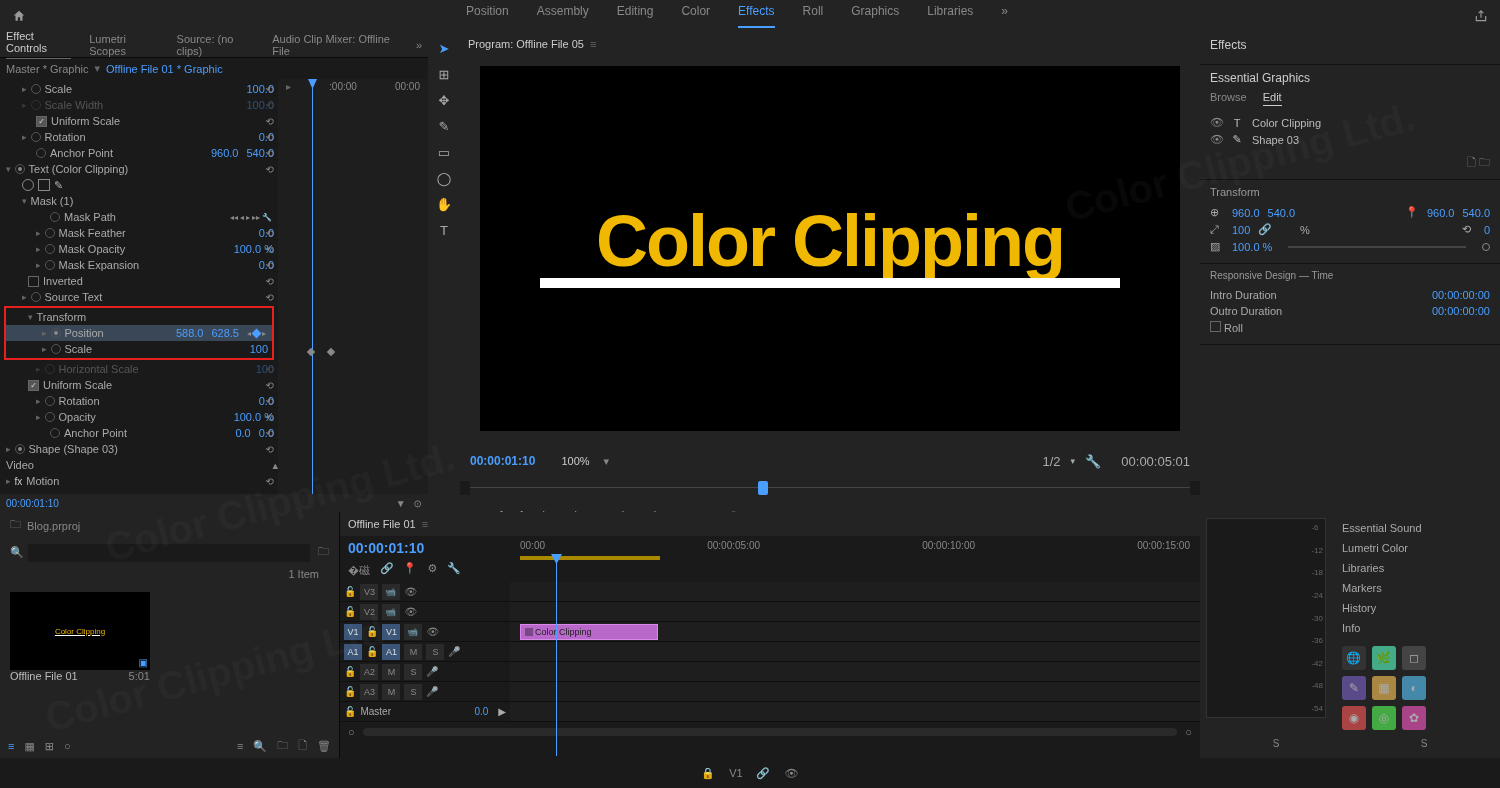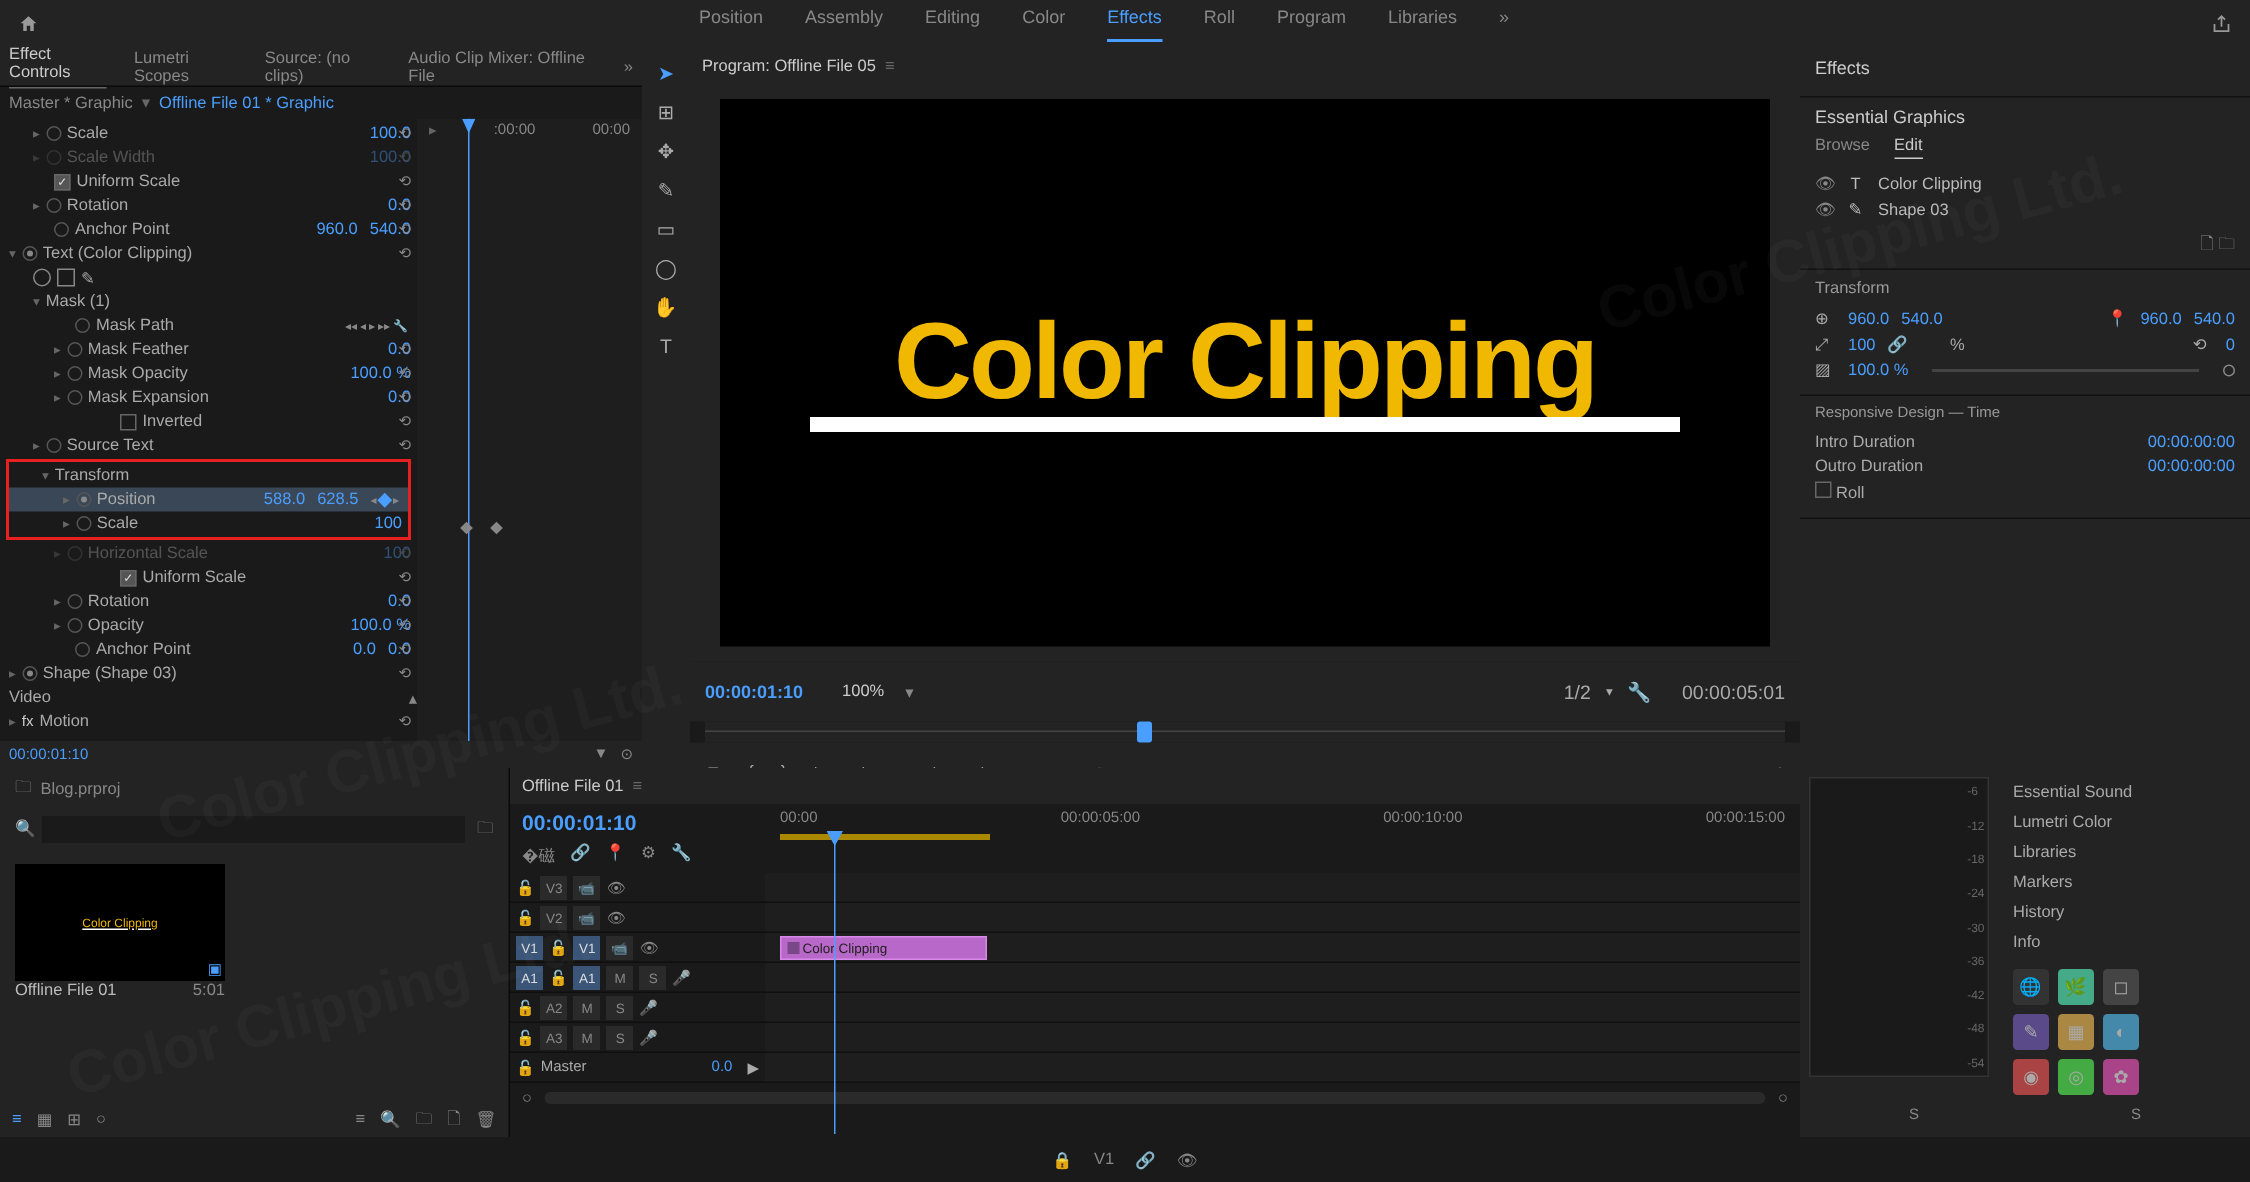--- a/index.html
+++ b/index.html
@@ -22,21 +22,21 @@
 .ec-header { padding: 4px 6px; display: flex; align-items: center; gap: 6px; font-size: 11px; color: #888; }
 .link { color: #4a9eff; }
 .ec-body { flex: 1; display: flex; overflow: hidden; }
 .ec-props { width: 278px; overflow-y: auto; padding: 2px 0; }
 .ec-tl { flex: 1; background: #1e1e1e; position: relative; }
 .ec-tlhead { position: absolute; top: 0; left: 0; right: 0; height: 18px; display: flex; justify-content: space-between; padding: 2px 8px; color: #888; font-size: 10px; }
 .ec-play { position: absolute; left: 34px; top: 0; bottom: 0; width: 1px; background: #4a9eff; }
 .ec-play::before { content: ''; position: absolute; top: 0; left: -4px; width: 9px; height: 10px; background: #4a9eff; clip-path: polygon(0 0, 100% 0, 50% 100%); }
 
 .prop-row { display: flex; align-items: center; height: 16px; padding-left: 6px; gap: 4px; position: relative; }
-.indent-1 { padding-left: 22px; } .indent-2 { padding-left: 36px; } .indent-3 { padding-left: 80px; }
+.indent-1 { padding-left: 22px; } .indent-2 { padding-left: 36px; } .indent-3 { padding-left: 28px; }
 .tw { color: #666; cursor: pointer; font-size: 9px; }
 .sw { width: 10px; height: 10px; border: 1px solid #555; border-radius: 50%; cursor: pointer; }
 .sw.on::after { content: ''; display: block; width: 4px; height: 4px; background: #888; border-radius: 50%; margin: 2px; }
 .prop-name { color: #aaa; flex: 1; font-size: 11px; }
 .prop-val { color: #4a9eff; font-size: 11px; margin-right: 4px; }
 .reset { position: absolute; right: 4px; color: #888; font-size: 10px; cursor: pointer; }
 .cb { width: 11px; height: 11px; border: 1px solid #666; display: inline-flex; align-items: center; justify-content: center; font-size: 8px; }
 .cb.on { background: #555; color: #ddd; }
 .red-box { border: 2px solid #e82020; margin: 1px 4px; padding: 1px 0; }
 .highlighted { background: #3a4756; }
@@ -149,21 +149,21 @@
   <svg class="home-ico" viewBox="0 0 24 24">
       <path d="M12 3l9 8h-3v9h-4v-6h-4v6H6v-9H3z"></path>
     </svg>
   <div class="workspaces">
     <span class="ws-tab">Position</span>
     <span class="ws-tab">Assembly</span>
     <span class="ws-tab">Editing</span>
     <span class="ws-tab">Color</span>
     <span class="ws-tab active">Effects</span>
     <span class="ws-tab">Roll</span>
-    <span class="ws-tab">Program</span>
+    <span class="ws-tab">Graphics</span>
     <span class="ws-tab">Libraries</span>
     <span class="ws-tab">»</span>
   </div>
   <svg class="share-ico" viewBox="0 0 24 24" stroke-width="2">
       <path d="M4 12v8h16v-8M12 3v12M8 7l4-4 4 4"></path>
     </svg>
 </div>
 
 <div class="main">
   <div class="left">
@@ -498,20 +498,21 @@
   <div class="bl">
     <div class="proj-path">
         <span>🗀</span>
         <span>Blog.prproj</span>
       </div>
     <div class="search-row">
       <span style="color:#666;margin-right:4px">🔍</span>
       <input class="search" style="">
       <span style="margin-left:8px;color:#888">🗀</span>
     </div>
+    <div style="text-align:right;padding:2px 10px"><span class="items-ct">1 Item</span></div>
     <div class="thumb-area">
       <div class="thumb">
         <div class="thumb-img">
             <span class="thumb-txt">Color Clipping</span>
             <span style="position:absolute;bottom:2px;right:2px;color:#4a9eff;font-size:10px">▣</span>
           </div>
         <div><span class="thumb-name">Offline File 01</span><span class="thumb-dur">5:01</span></div>
       </div>
     </div>
     <div class="bl-foot">

